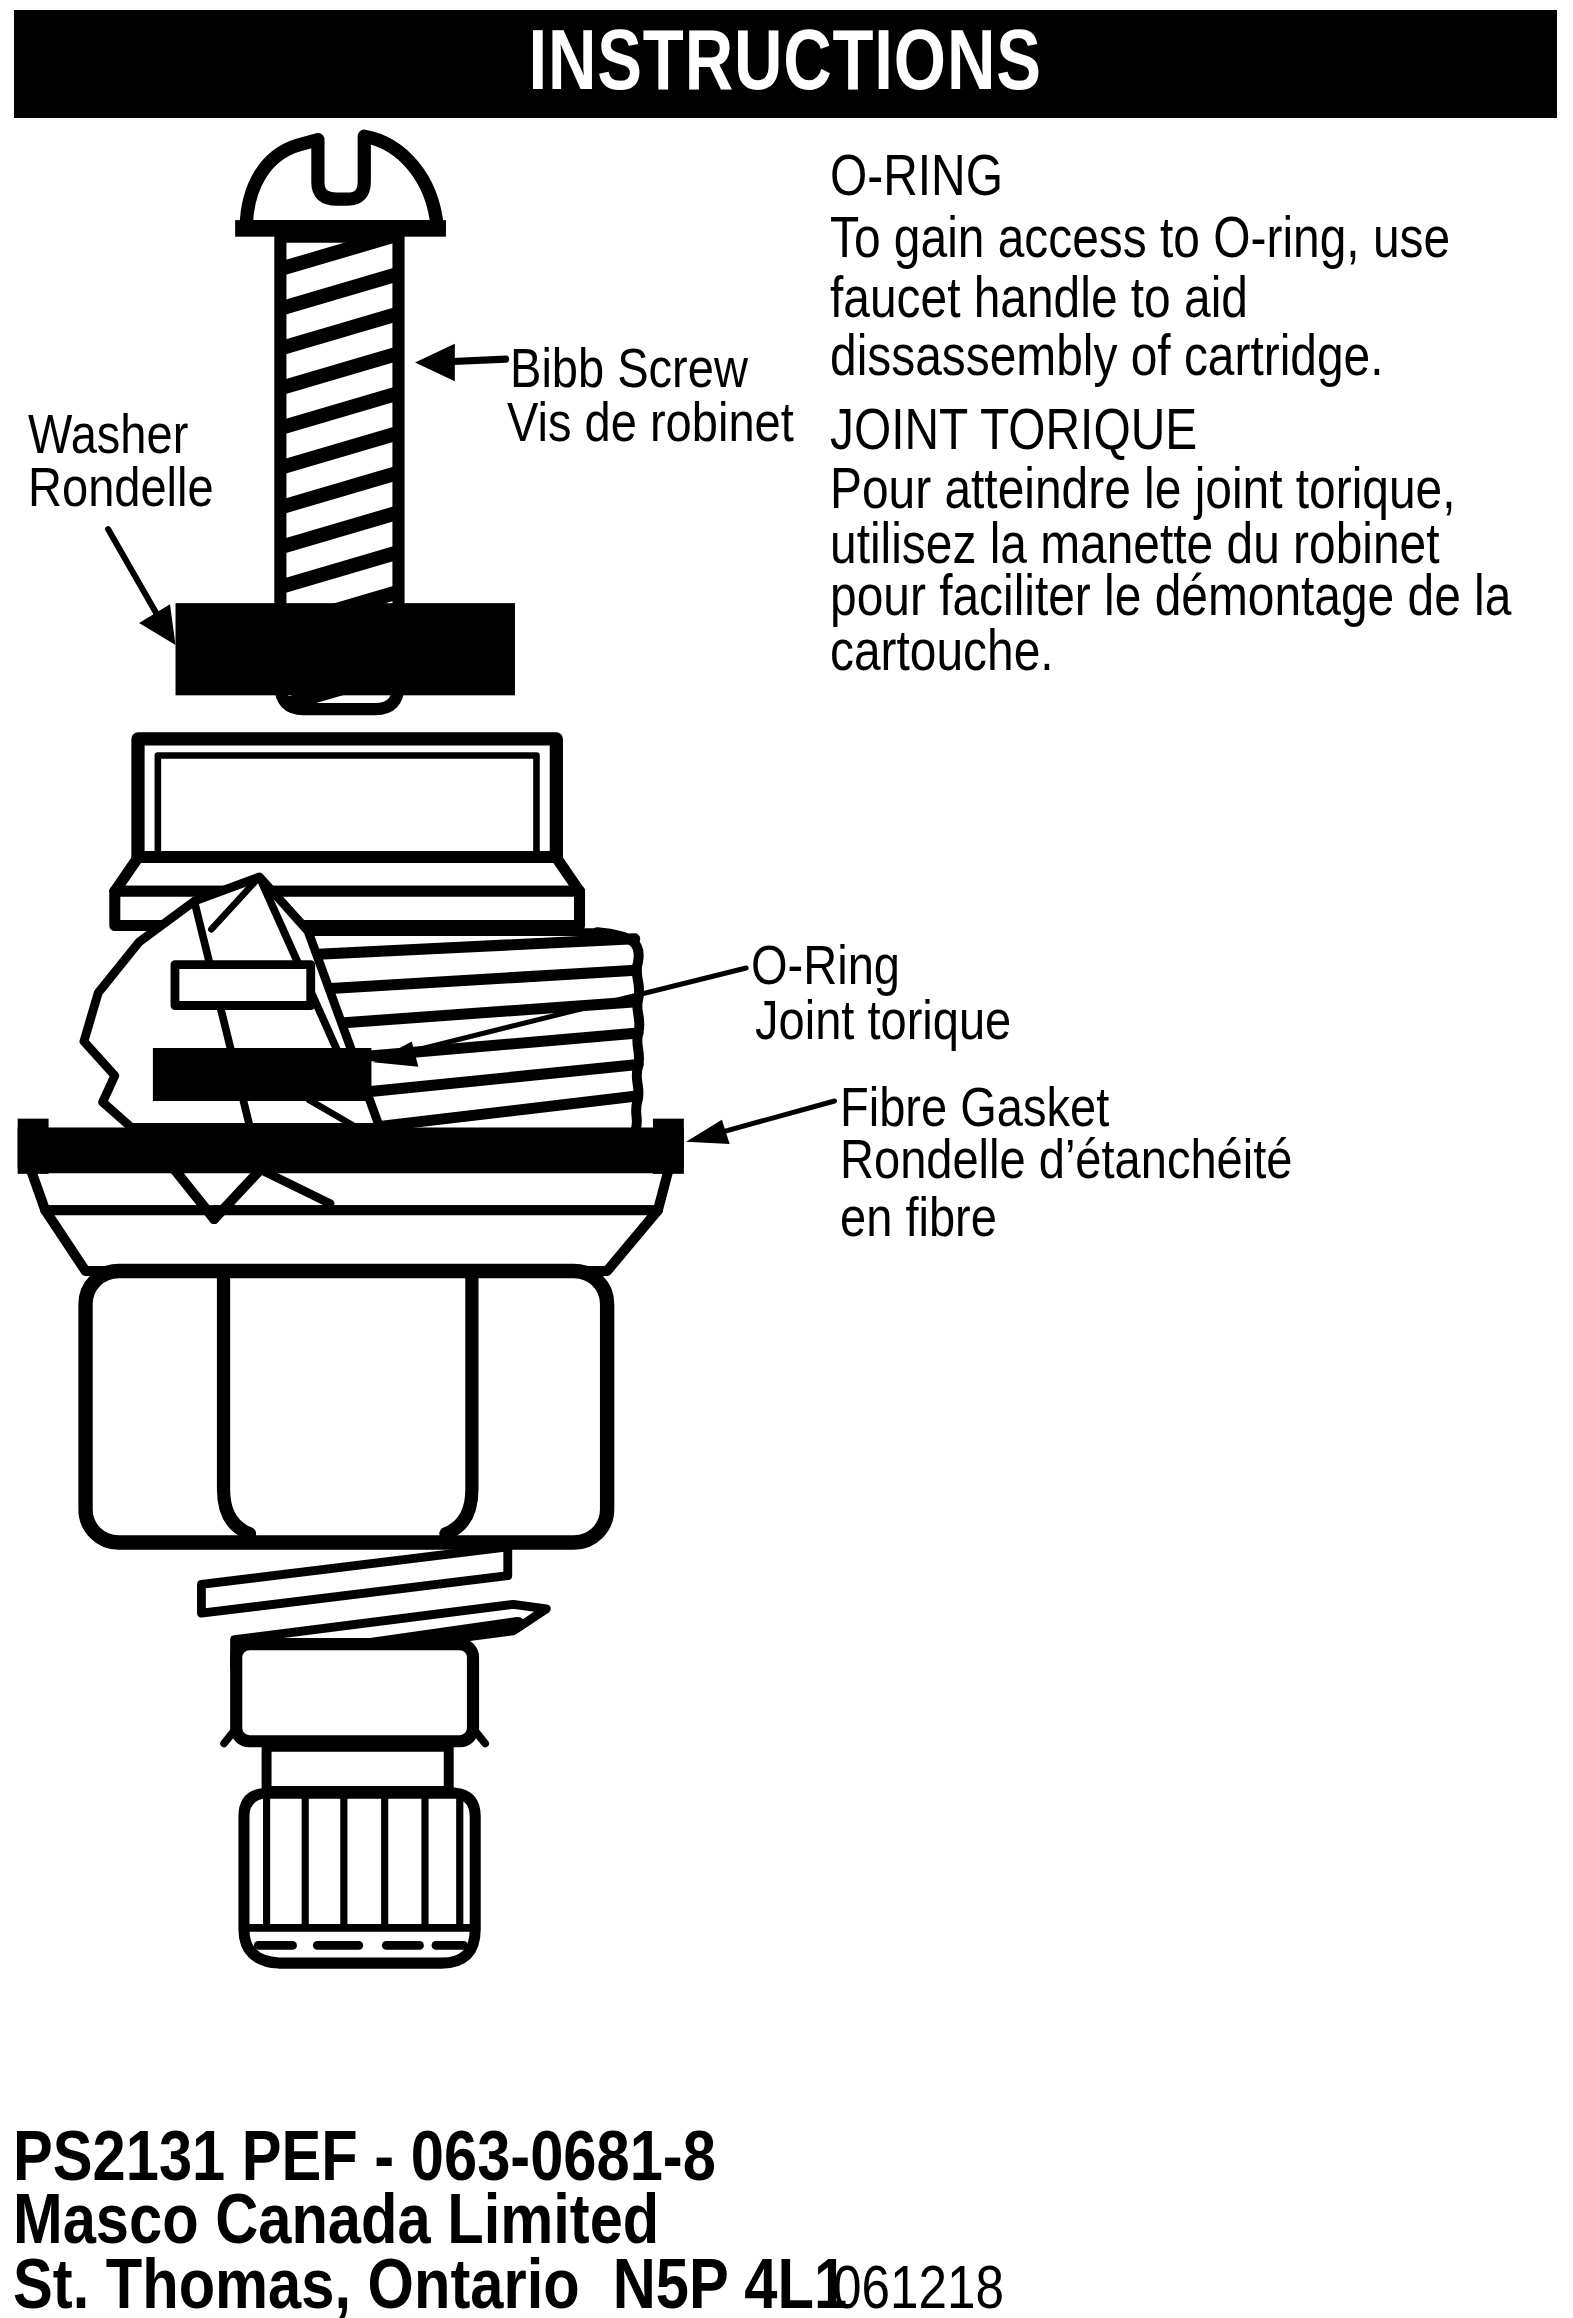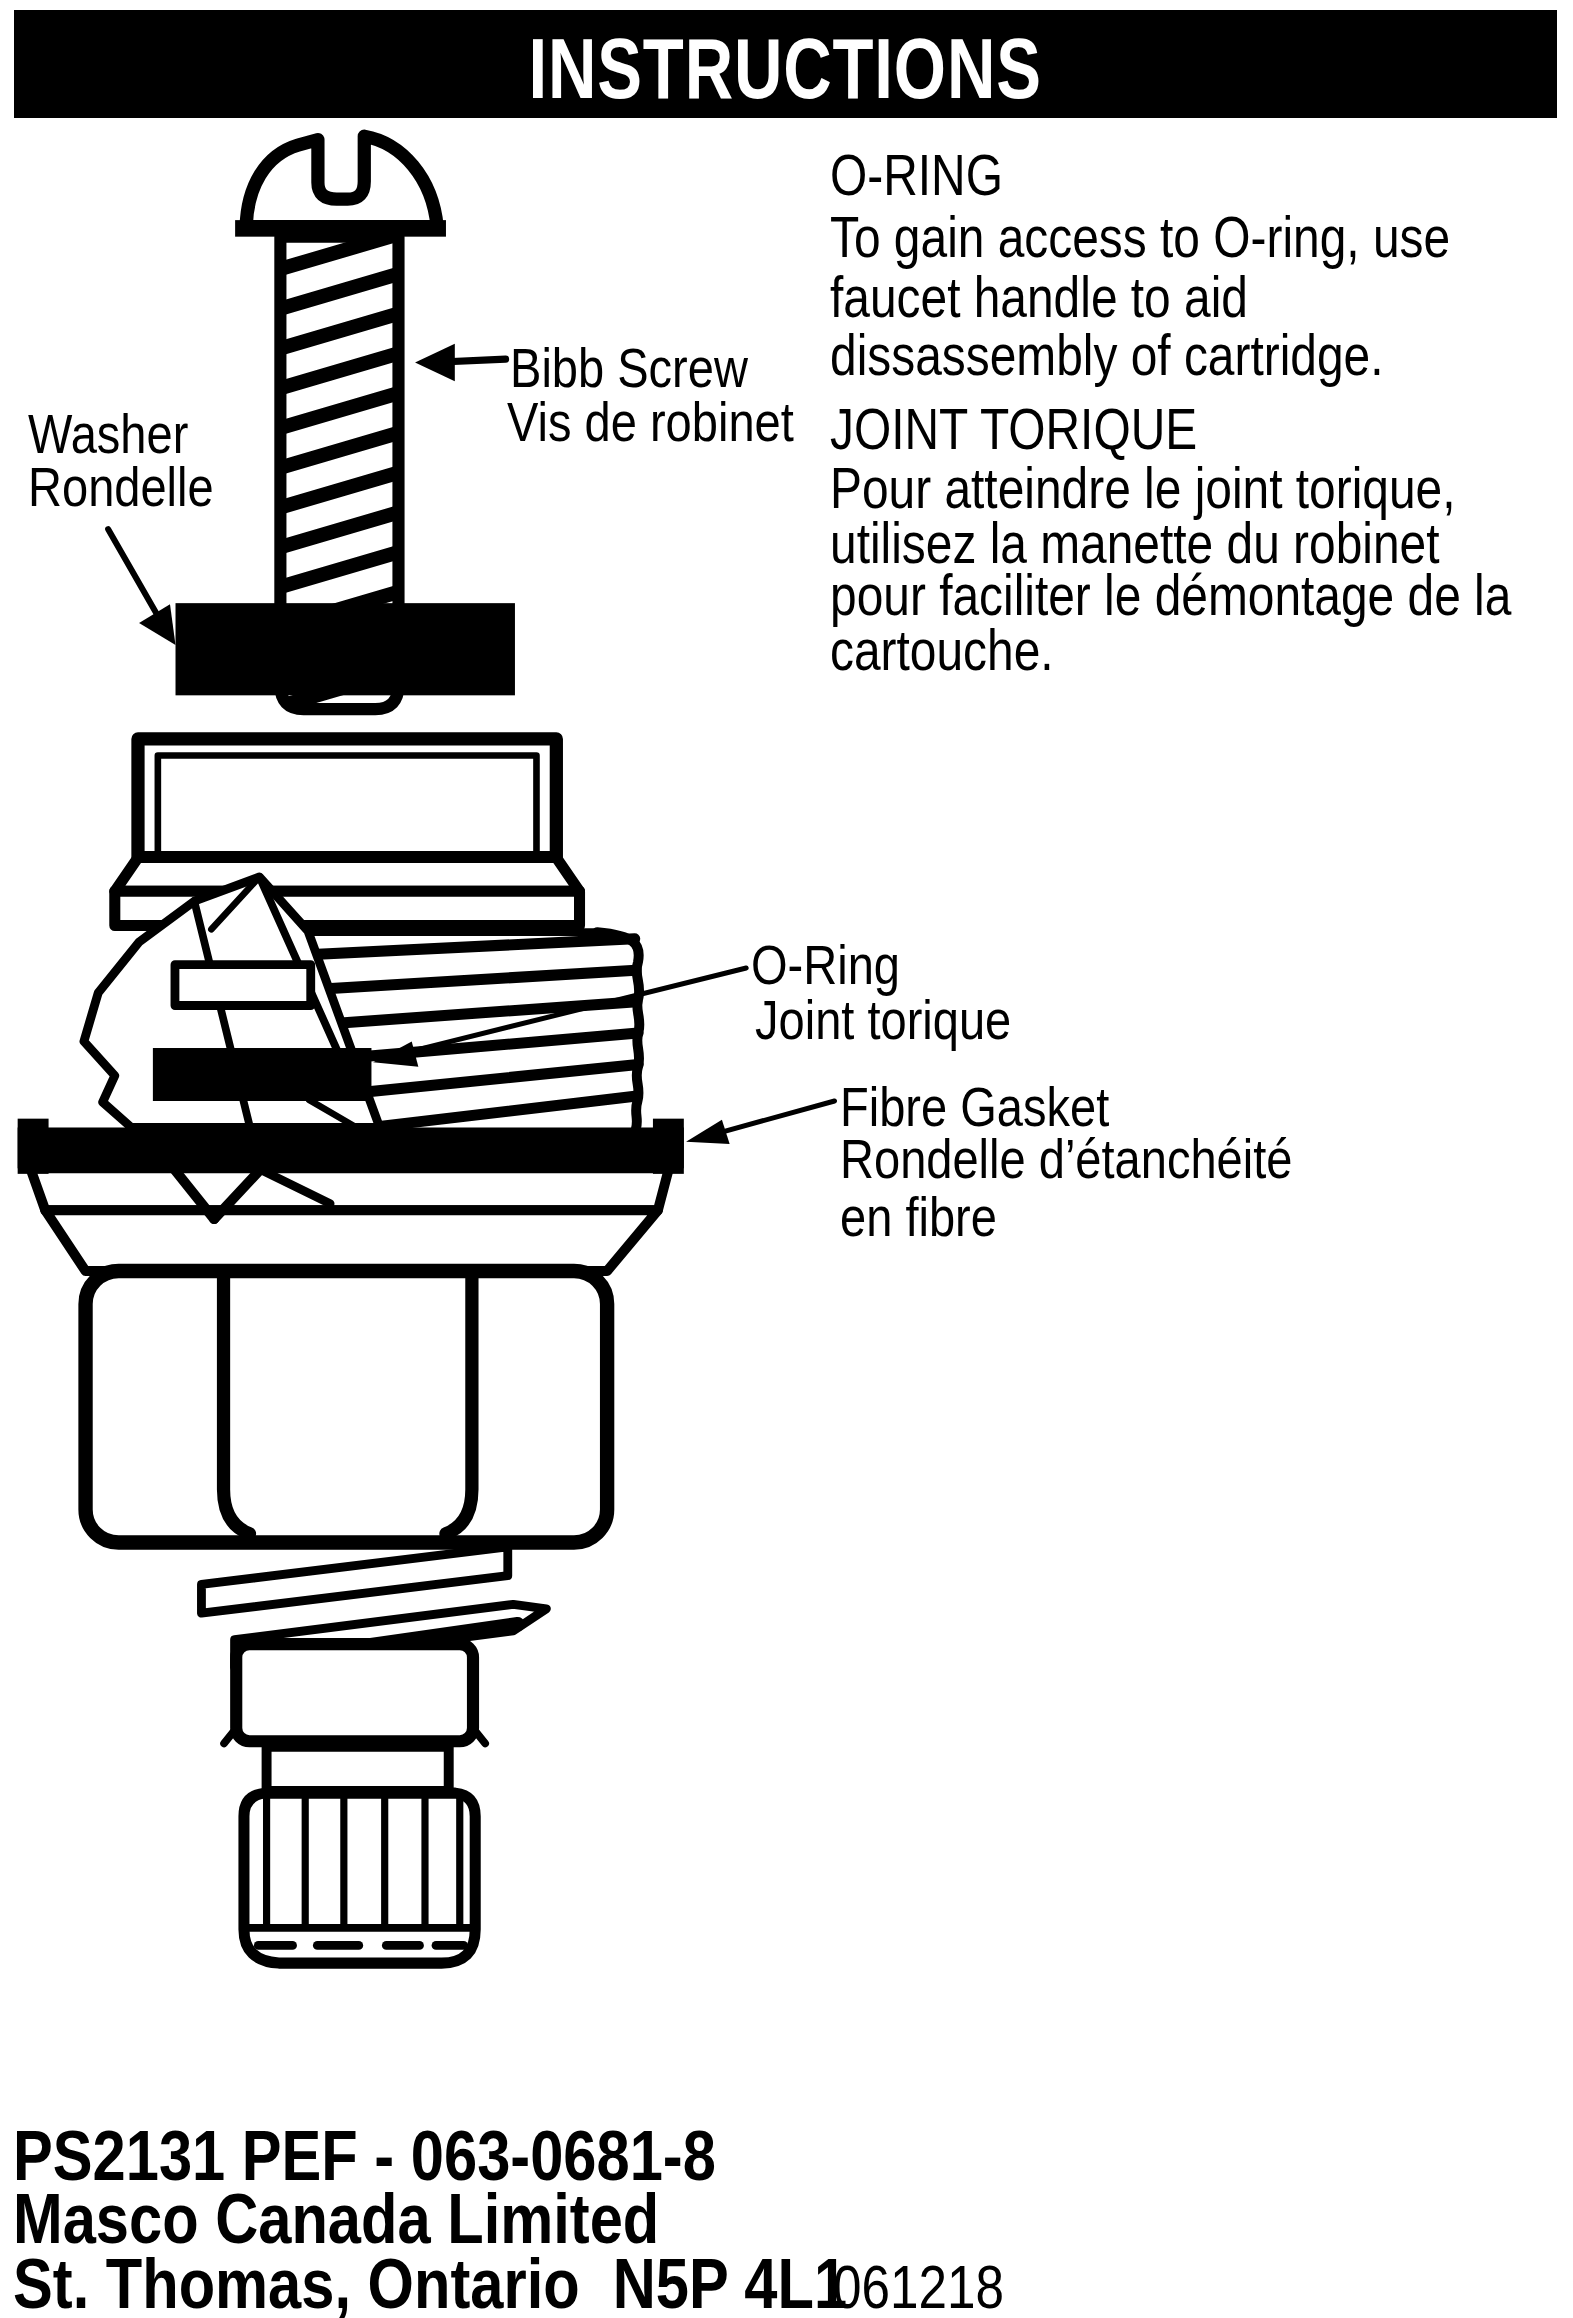--- a/index.html
+++ b/index.html
@@ -9,21 +9,21 @@
   }
   #art{position:absolute;left:0;top:0;}
   .t{
     position:absolute;white-space:pre;color:#000;
     transform:scaleX(0.84);transform-origin:0 0;line-height:1;
     font-family:"Liberation Sans","DejaVu Sans",sans-serif;
   }
   .b{font-weight:bold;}
   #banner{
     position:absolute;left:14px;top:10px;width:1543px;height:108px;background:#000;
-    display:flex;align-items:flex-end;justify-content:center;
+    display:flex;align-items:flex-start;justify-content:center;
   }
   #banner span{
     color:#fff;font-weight:bold;font-size:86px;letter-spacing:1.1px;
     transform:scaleX(0.78);transform-origin:50% 50%;white-space:pre;
   }
 </style>
 </head>
 <body>
 
 <div id="sheet">

